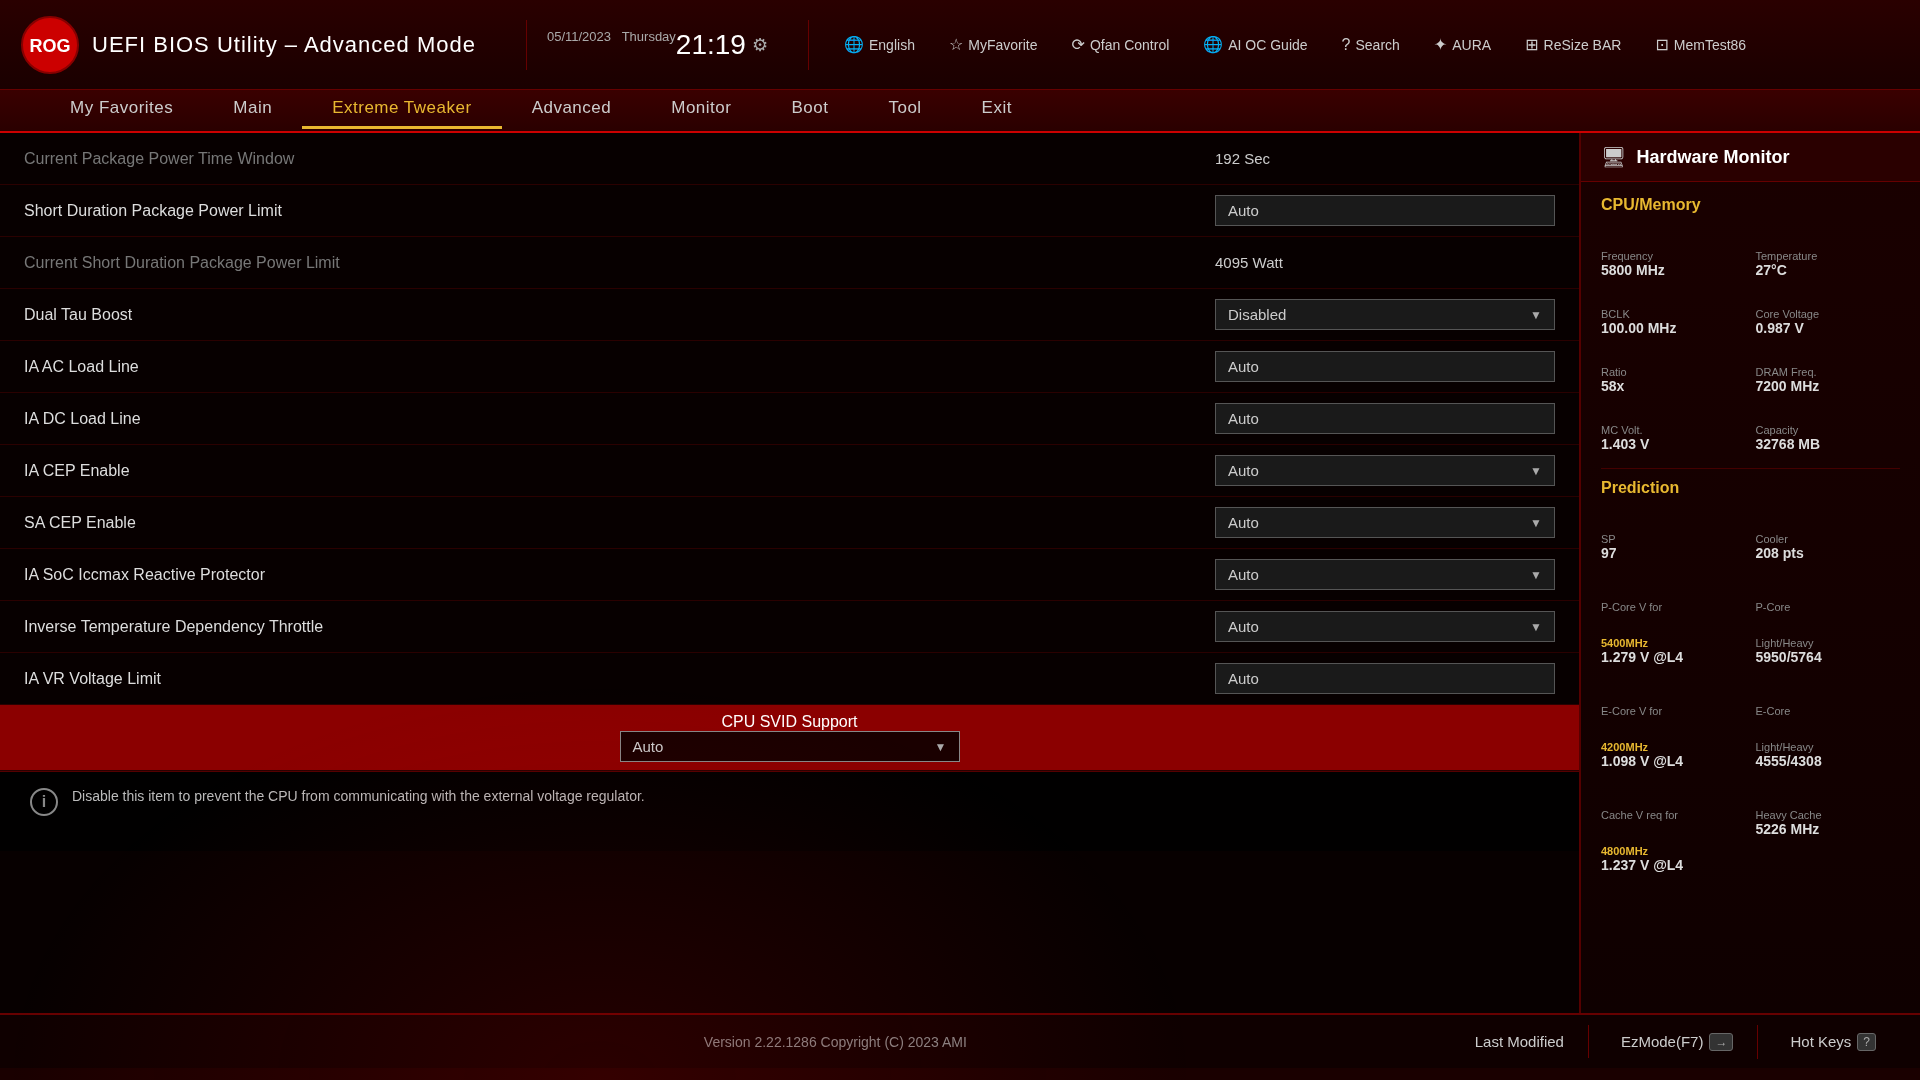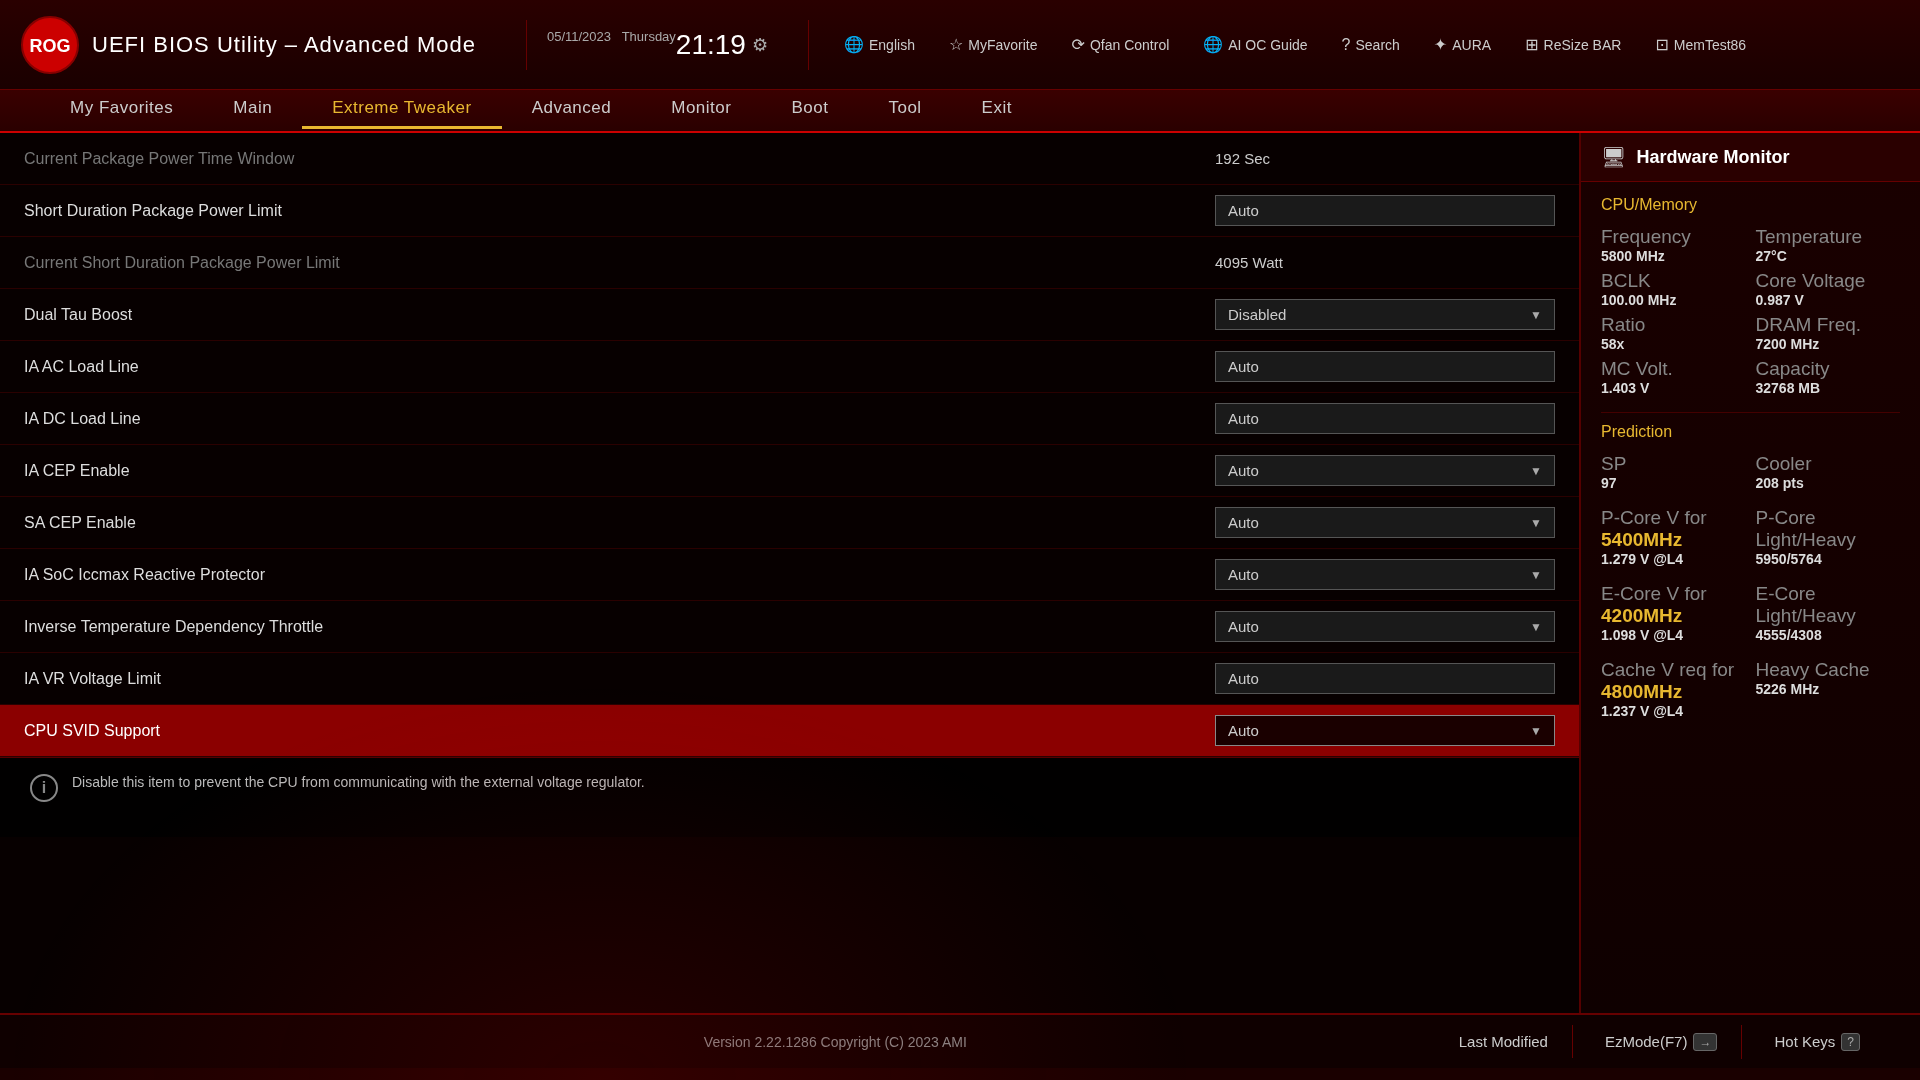--- a/index.html
+++ b/index.html
@@ -128,20 +128,21 @@
       align-items: center;
       padding: 8px 24px;
       border-bottom: 1px solid #2a0000;
       min-height: 52px;
     }
     .settings-row.dimmed .row-label {
       color: #666;
     }
     .settings-row.selected {
       background: #8b0000;
+      flex-direction: column;
     }
     .row-label {
       flex: 1;
       color: #ddd;
       font-size: 16px;
       font-weight: 500;
     }
     .settings-row.dimmed .row-label {
       color: #777;
       font-weight: 400;
@@ -229,53 +230,54 @@
       color: #fff;
       font-size: 18px;
       font-weight: 600;
     }
     .sidebar-content {
       padding: 14px 20px;
     }
     .sidebar-section-title {
       color: #e8b830;
       font-size: 16px;
-      font-weight: normal;
+      font-weight: bold;
       margin-bottom: 12px;
     }
     .sidebar-grid {
       display: grid;
       grid-template-columns: 1fr 1fr;
       gap: 6px 10px;
       margin-bottom: 16px;
     }
     .sidebar-label {
       color: #888;
-      font-size: 19px;
+      font-size: 11px;
+      margin-top: 24px;
     }
     .sidebar-value {
       color: #ddd;
       font-size: 14px;
       font-weight: bold;
     }
     .sidebar-divider {
       height: 1px;
       background: #400;
       margin: 10px 0;
     }
 
     
     .footer {
       height: 55px;
       background: #0f0000;
       border-top: 2px solid #600;
       display: flex;
       align-items: center;
       justify-content: space-between;
-      padding: 0 36px;
+      padding: 0 20px;
     }
     .footer-version {
       color: #888;
       font-size: 14px;
       flex: 1;
       text-align: center;
     }
     .footer-actions {
       display: flex;
       gap: 8px;

